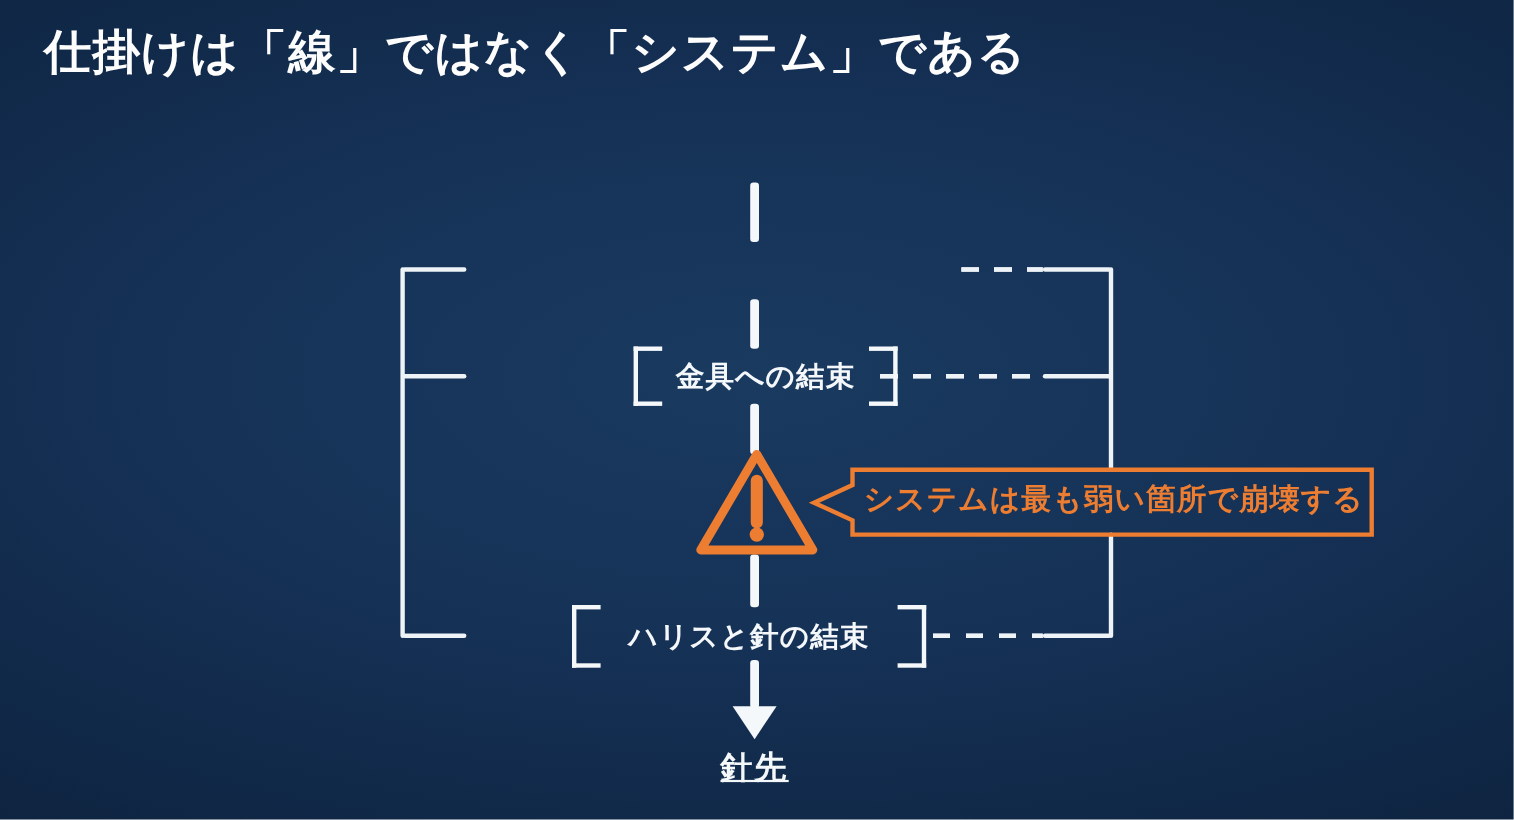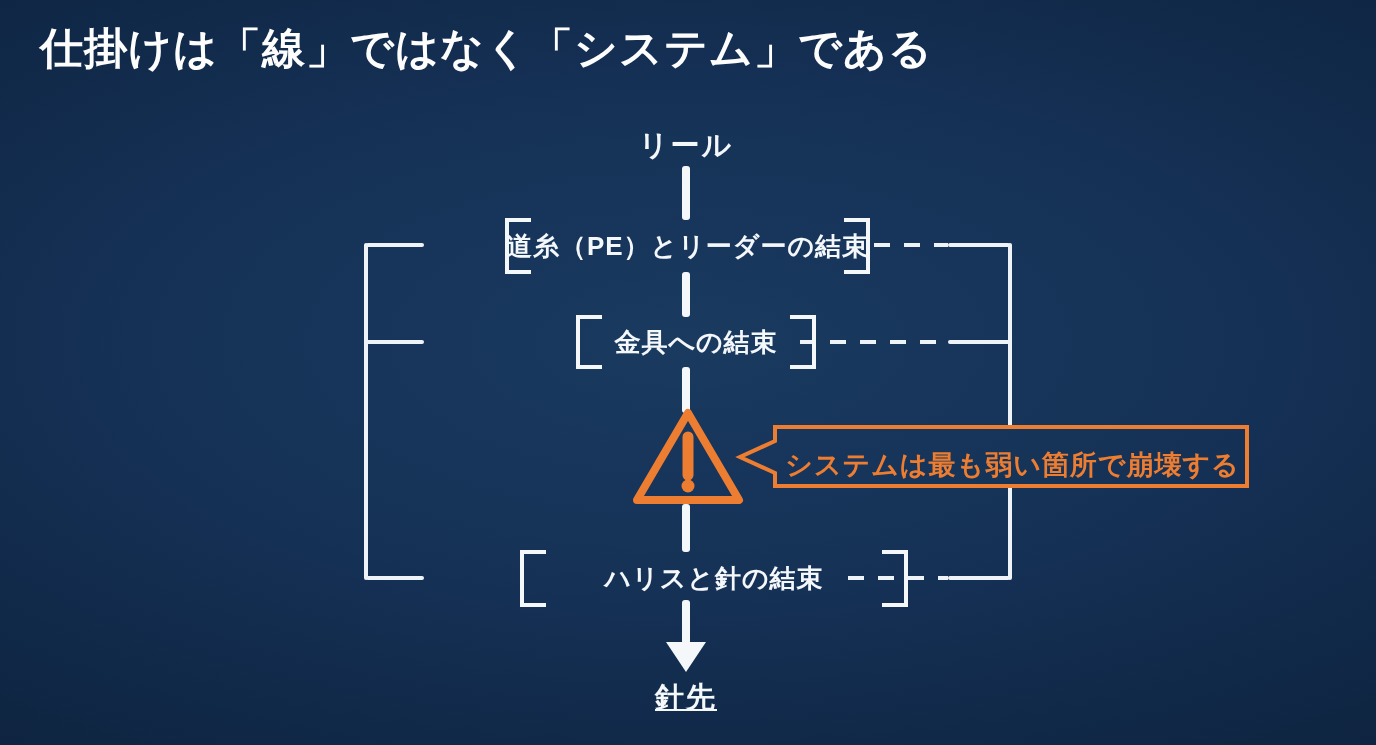--- a/index.html
+++ b/index.html
@@ -59,37 +59,36 @@
     border:4px solid #f5f8fb;
   }
   .node .bracket.bl{left:0;border-right:none;}
   .node .bracket.br{right:0;border-left:none;}
   .node .node-label{
     position:absolute;inset:0;display:flex;align-items:center;justify-content:center;
     color:#f5f8fb;font-weight:bold;font-size:26px;letter-spacing:1px;white-space:nowrap;
   }
   .node.n1{left:505px;top:218px;width:365px;height:56px;}
   .node.n2{left:576px;top:315px;width:240px;height:54px;}
-  .node.n3{left:520px;top:550px;width:388px;height:57px;}
+  .node.n3{left:520px;top:550px;width:322px;height:57px;}
   .warning-svg{position:absolute;left:628px;top:403px;}
   .callout-svg{position:absolute;left:735px;top:422px;}
   .callout-text{
-    position:absolute;left:785px;top:437px;width:455px;height:56px;
+    position:absolute;left:785px;top:426px;width:455px;height:56px;
     display:flex;align-items:center;justify-content:center;
     color:#ed7d31;font-weight:bold;font-size:27px;letter-spacing:1px;white-space:nowrap;
   }
 </style>
 </head>
 <body>
 
 <div class="slide">
 
   <h1 class="title">仕掛けは「線」ではなく「システム」である</h1>
 
-  <div class="flow-label start">リール</div>
 
   <div class="vseg s1"></div>
   <div class="vseg s2"></div>
   <div class="vseg s3"></div>
   <div class="vseg s4"></div>
   <div class="vseg s5"></div>
   <div class="arrowhead"></div>
 
   <div class="bypass left"></div>
   <div class="bypass right-upper"></div>
@@ -103,25 +102,20 @@
   <div class="stub l r2"></div>
   <div class="dash l2 r2"></div>
   <div class="dash r2 r2"></div>
   <div class="stub r r2"></div>
 
   <div class="stub l r3"></div>
   <div class="dash l3 r3"></div>
   <div class="dash r3 r3"></div>
   <div class="stub r r3"></div>
 
-  <div class="node n1">
-    <span class="bracket bl"></span>
-    <span class="node-label">道糸（PE）とリーダーの結束</span>
-    <span class="bracket br"></span>
-  </div>
   <div class="node n2">
     <span class="bracket bl"></span>
     <span class="node-label">金具への結束</span>
     <span class="bracket br"></span>
   </div>
   <div class="node n3">
     <span class="bracket bl"></span>
     <span class="node-label">ハリスと針の結束</span>
     <span class="bracket br"></span>
   </div>

